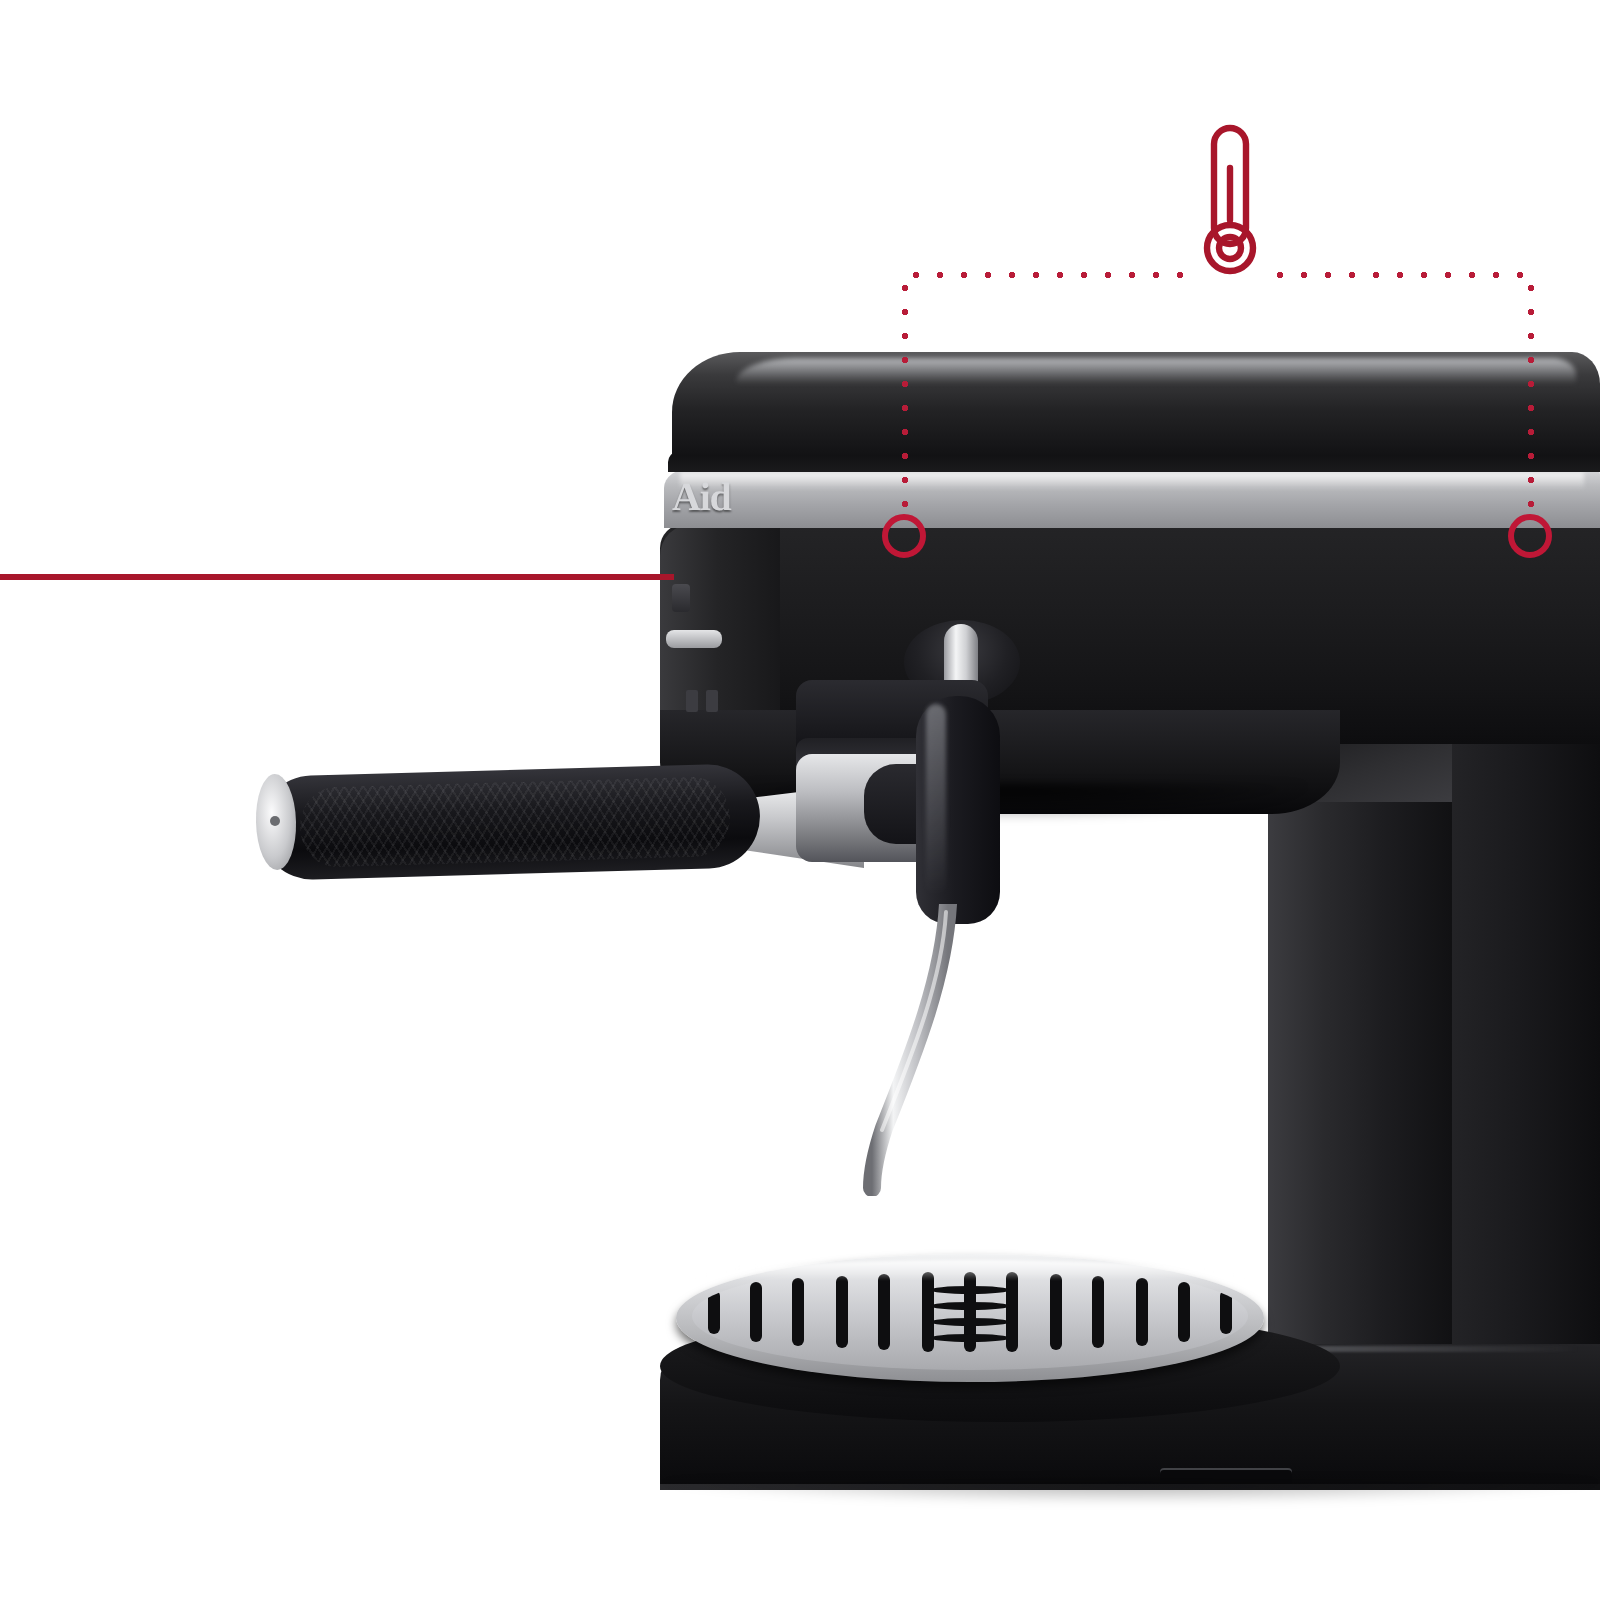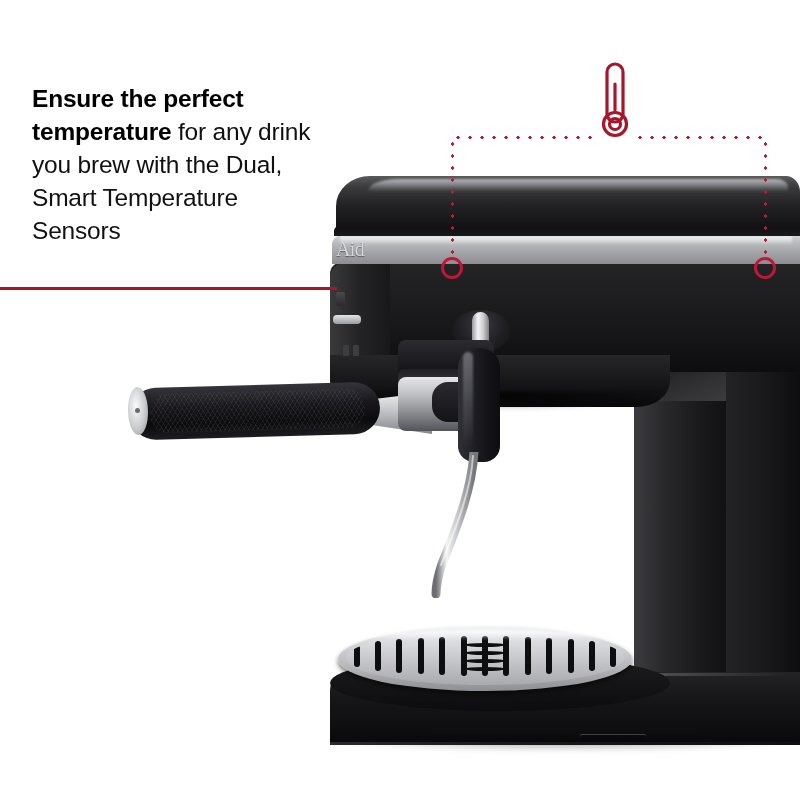--- a/index.html
+++ b/index.html
@@ -122,21 +122,21 @@
     left: 340px; top: 236px;
     width: 452px; height: 9px;
     background: linear-gradient(180deg,rgba(255,255,255,.75),rgba(255,255,255,0));
     filter: blur(1px);
   }
   #brand-logo {
     left: 336px; top: 238px;
     width: 120px; height: 24px;
     color: #d7d8db;
     font-size: 20px;
-    font-weight: 400;
+    font-weight: 700;
     font-family: "Liberation Serif", serif;
     letter-spacing: -0.6px;
     overflow: hidden;
     white-space: nowrap;
     text-shadow: 0 1px 1px rgba(0,0,0,.45);
   }
   
   #body-main {
     left: 330px; top: 262px;
     width: 470px; height: 110px;
@@ -453,21 +453,20 @@
             <stop offset="58%" stop-color="#c3c4c8"></stop>
             <stop offset="100%" stop-color="#75767b"></stop>
           </linearGradient>
         </defs>
         <path d="M46 0 C44 36, 30 72, 14 112 C10 124, 8 134, 8 142" stroke="url(#chrome)" stroke-width="9" fill="none" stroke-linecap="round"></path>
         <path d="M45 4 C43 38, 29 73, 13 113" stroke="rgba(255,255,255,.55)" stroke-width="2" fill="none" stroke-linecap="round"></path>
       </svg>
     </div>
   </div>
 
-  <div id="headline"><span class="bold">Ensure the perfect temperature</span><span> for any drink you brew with the Dual, Smart Temperature Sensors</span></div>
 
   <div id="red-rule"></div>
 
   <div id="thermo">
     <svg width="52" height="90" viewBox="0 0 52 90" aria-hidden="true">
       <path d="M18 14 a8 8 0 0 1 16 0 V56 a8 8 0 1 1 -16 0 Z" fill="none" stroke="#A8162B" stroke-width="3.2" stroke-linejoin="round"></path>
       <circle cx="26" cy="66" r="11.5" fill="none" stroke="#A8162B" stroke-width="3.2"></circle>
       <circle cx="26" cy="66" r="5.5" fill="none" stroke="#A8162B" stroke-width="3.2"></circle>
       <line x1="26" y1="26" x2="26" y2="52" stroke="#A8162B" stroke-width="3.2" stroke-linecap="round"></line>
     </svg>

